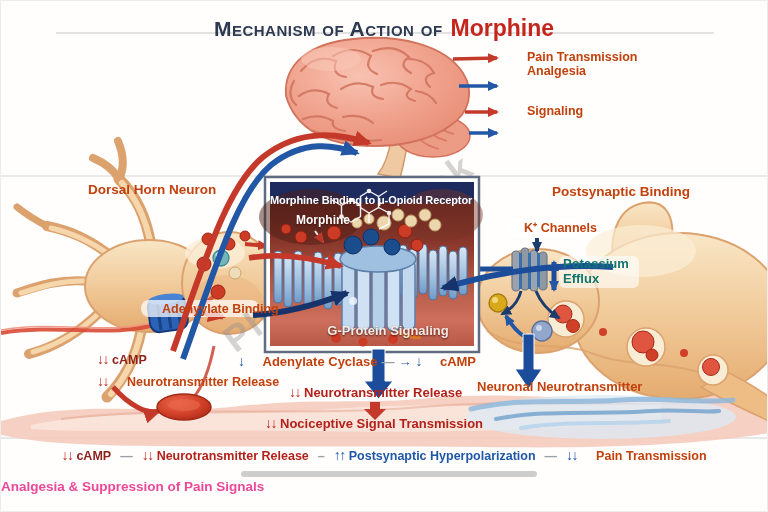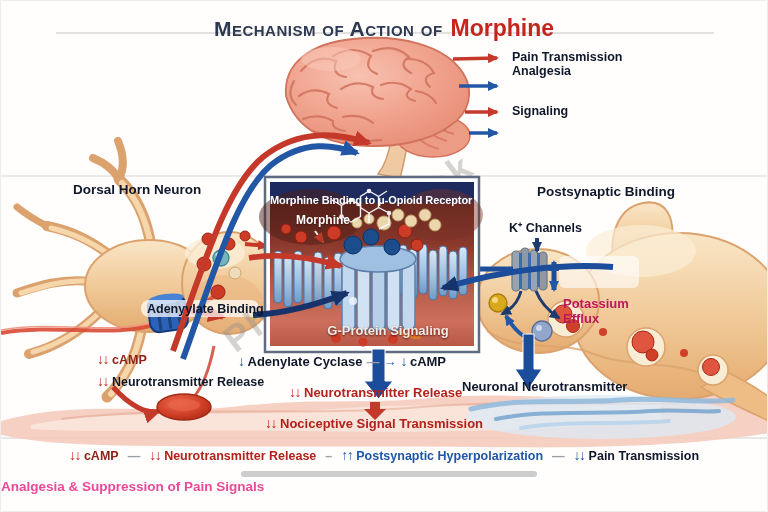--- a/index.html
+++ b/index.html
@@ -1,39 +1,39 @@
 <!DOCTYPE html>
 <html><head>
 <meta charset="utf-8">
 <style>
   html,body{margin:0;padding:0;background:#ffffff;}
   #stage{position:relative;width:768px;height:512px;background:#fffefd;overflow:hidden;
          font-family:"Liberation Sans",sans-serif;border:1px solid #ececec;box-sizing:border-box;}
   svg{position:absolute;inset:0;}
   .lbl{position:absolute;white-space:nowrap;line-height:1.05;}
   .row{display:flex;align-items:baseline;gap:4px;}
-  .navy{color:#0f172a;}
+  .navy{color:#c2410c;margin-left:15px;}
   .red{color:#c3271f;}
   .blue{color:#1f57a8;}
   .maroon{color:#8c241c;}
   .dred{color:#b2211a;}
   .grayt{color:#9aa0a8;}
   .b{font-weight:bold;}
   .g{font-weight:bold;letter-spacing:-1.5px;font-size:14px;} .t125{font-size:12.5px;} .t13{font-size:13px;} .t135{font-size:13.5px;}
   #title-wrap{position:absolute;top:14px;left:0;right:0;text-align:center;}
   #title-prefix{font-variant:small-caps;font-weight:bold;font-size:21px;color:#2d3a52;letter-spacing:.5px;}
   #title-drug{font-weight:bold;font-size:23px;color:#c4251d;margin-left:8px;}
   #box-header{position:absolute;left:269px;top:183px;width:204px;text-align:left;
               font-size:11px;font-weight:bold;color:#fff;letter-spacing:-.1px;margin-top:11px;}
   #gprotein{position:absolute;left:269px;top:323px;width:236px;text-align:center;
             font-size:13px;font-weight:bold;color:#f3e9e2;text-shadow:0 1px 2px rgba(60,10,5,.8);}
   #morphine-lbl{position:absolute;left:295px;top:213px;font-size:12px;font-weight:bold;color:#fff;
                 text-shadow:0 1px 2px rgba(60,10,5,.8);}
   #potassium-efflux{position:absolute;left:562px;top:256px;width:76px;white-space:normal;
-                    font-size:13px;font-weight:bold;color:#be185d;line-height:1.12;margin-top:40px;}
+                    font-size:13px;font-weight:bold;color:#0f766e;line-height:1.12;}
   #summary-row{position:absolute;left:0;right:0;top:446px;display:flex;justify-content:center;
                align-items:baseline;gap:9px;}
   #caption{position:absolute;left:0;right:0;top:478px;
            font-size:13.5px;font-weight:bold;color:#ec4899;}
 </style>
 </head>
 <body>
 
 <div id="stage">
 

